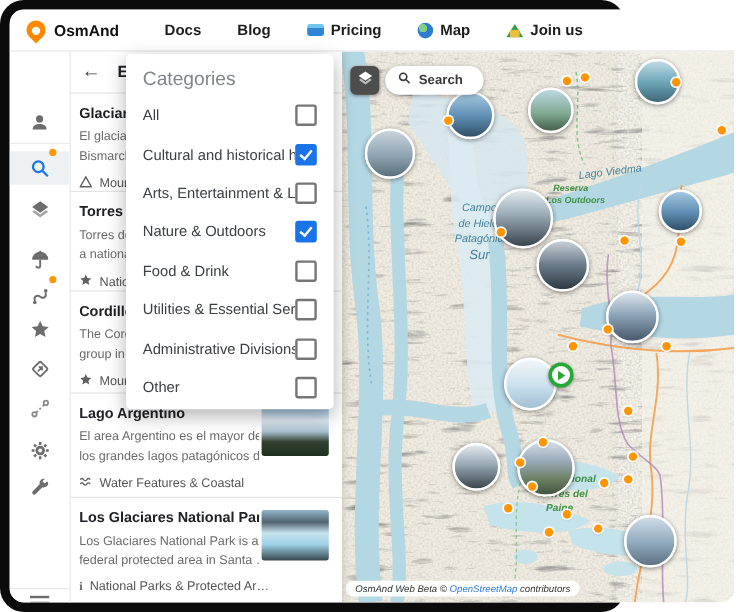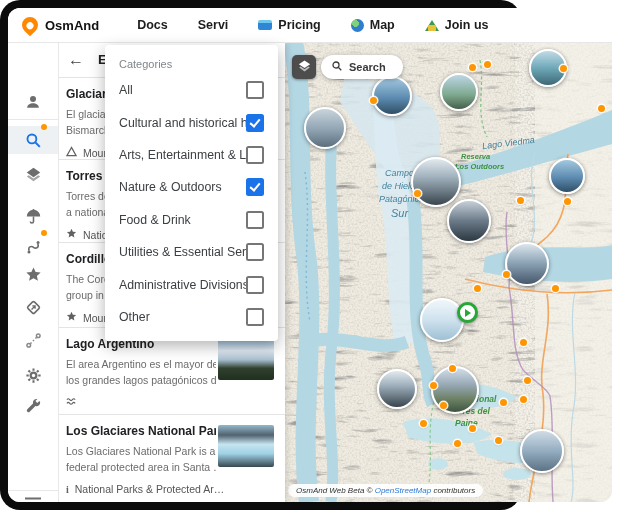--- a/index.html
+++ b/index.html
@@ -37,21 +37,21 @@
   .card{position:relative;border-bottom:1px solid #e4e4e4;padding:9px 10px 9px 8px;cursor:pointer;}
   .card-title{font-size:12px;font-weight:700;color:#202124;margin-bottom:5px;width:150px;white-space:nowrap;overflow:hidden;}
   .card-desc{font-size:10.5px;line-height:16px;color:#6b6b6b;width:150px;white-space:nowrap;overflow:hidden;}
   .card-cat{display:flex;align-items:center;gap:6px;margin-top:8px;font-size:10.5px;color:#555;white-space:nowrap;overflow:hidden;}
   .card-thumb{position:absolute;right:11px;top:10px;width:56px;height:42px;border-radius:2px;}
   .thumb-lago{background:linear-gradient(180deg,#8fb4d4 0%,#e2ebf2 30%,#a8bfd0 52%,#31402f 72%,#20301f 100%);}
   .thumb-glaciares{background:linear-gradient(180deg,#93b7cc 0%,#51636f 24%,#c6e4ef 46%,#9fd2e6 68%,#37474f 100%);}
 
   
   .dropdown{position:absolute;left:97px;top:37px;width:173px;height:296px;background:#fff;border-radius:4px;box-shadow:0 5px 16px rgba(0,0,0,.3);z-index:40;padding:0;}
-  .dd-title{font-size:11px;color:#80868b;padding:13px 15px 4px 14px;}
+  .dd-title{font-size:16px;color:#80868b;padding:13px 15px 4px 14px;}
   .dd-row{height:32.4px;display:flex;align-items:center;justify-content:space-between;padding:0 14px;cursor:pointer;}
   .dd-label{font-size:12.3px;color:#3c4043;white-space:nowrap;overflow:hidden;max-width:128px;}
   .cb{width:14px;height:14px;border:2px solid #767676;border-radius:2.5px;background:#fff;flex:0 0 auto;position:relative;}
   .cb.checked{background:#1a73e8;border-color:#1a73e8;}
   .cb.checked::after{content:"";position:absolute;left:4px;top:1px;width:4px;height:8px;border:solid #fff;border-width:0 2px 2px 0;transform:rotate(40deg);}
 
   
   .map{position:absolute;left:277px;top:34px;width:327px;height:460px;overflow:hidden;background:#eef0e8;cursor:grab;}
   .map-svg{position:absolute;left:0;top:0;}
   .map-label{position:absolute;font-style:italic;color:#43839c;z-index:3;white-space:nowrap;pointer-events:none;}
@@ -88,21 +88,21 @@
     <div class="navbar">
       <div class="logo-wrap">
         <span class="pin"></span>
         <span class="logo-text">OsmAnd</span>
       </div>
       <div class="nav-items">
         <span class="nav-item">
             <span>Docs</span>
           </span>
         <span class="nav-item">
-            <span>Servi</span>
+            <span>Blog</span>
           </span>
         <span class="nav-item">
             <span class="ic-card"></span>
             <span>Pricing</span>
           </span>
         <span class="nav-item">
             <span class="ic-globe"></span>
             <span>Map</span>
           </span>
         <span class="nav-item">
@@ -262,20 +262,21 @@
       </div>
 
       <div class="card" style="height:68px">
         <div class="card-title">Lago Argentino</div>
         <div class="card-desc">El area Argentino es el mayor de</div>
         <div class="card-desc">los grandes lagos patagónicos d…</div>
         <div class="card-cat">
             <span><svg width="11" height="11" viewBox="0 0 12 12" fill="none" stroke="#616161" stroke-width="1.2">
                 <path d="M1 4q1.5-2 3 0t3 0 3 0M1 8q1.5-2 3 0t3 0 3 0"></path>
               </svg></span>
+            <span>Water Features &amp; Coastal</span>
           </div>
         <div class="card-thumb thumb-lago"></div>
       </div>
 
       <div class="card" style="height:66px;border-bottom:none">
         <div class="card-title">Los Glaciares National Park</div>
         <div class="card-desc">Los Glaciares National Park  is a</div>
         <div class="card-desc">federal protected area in Santa …</div>
         <div class="card-cat">
             <span style="font-size:10px;color:#616161;font-weight:700;font-family:'Liberation Serif',serif;">i</span>

